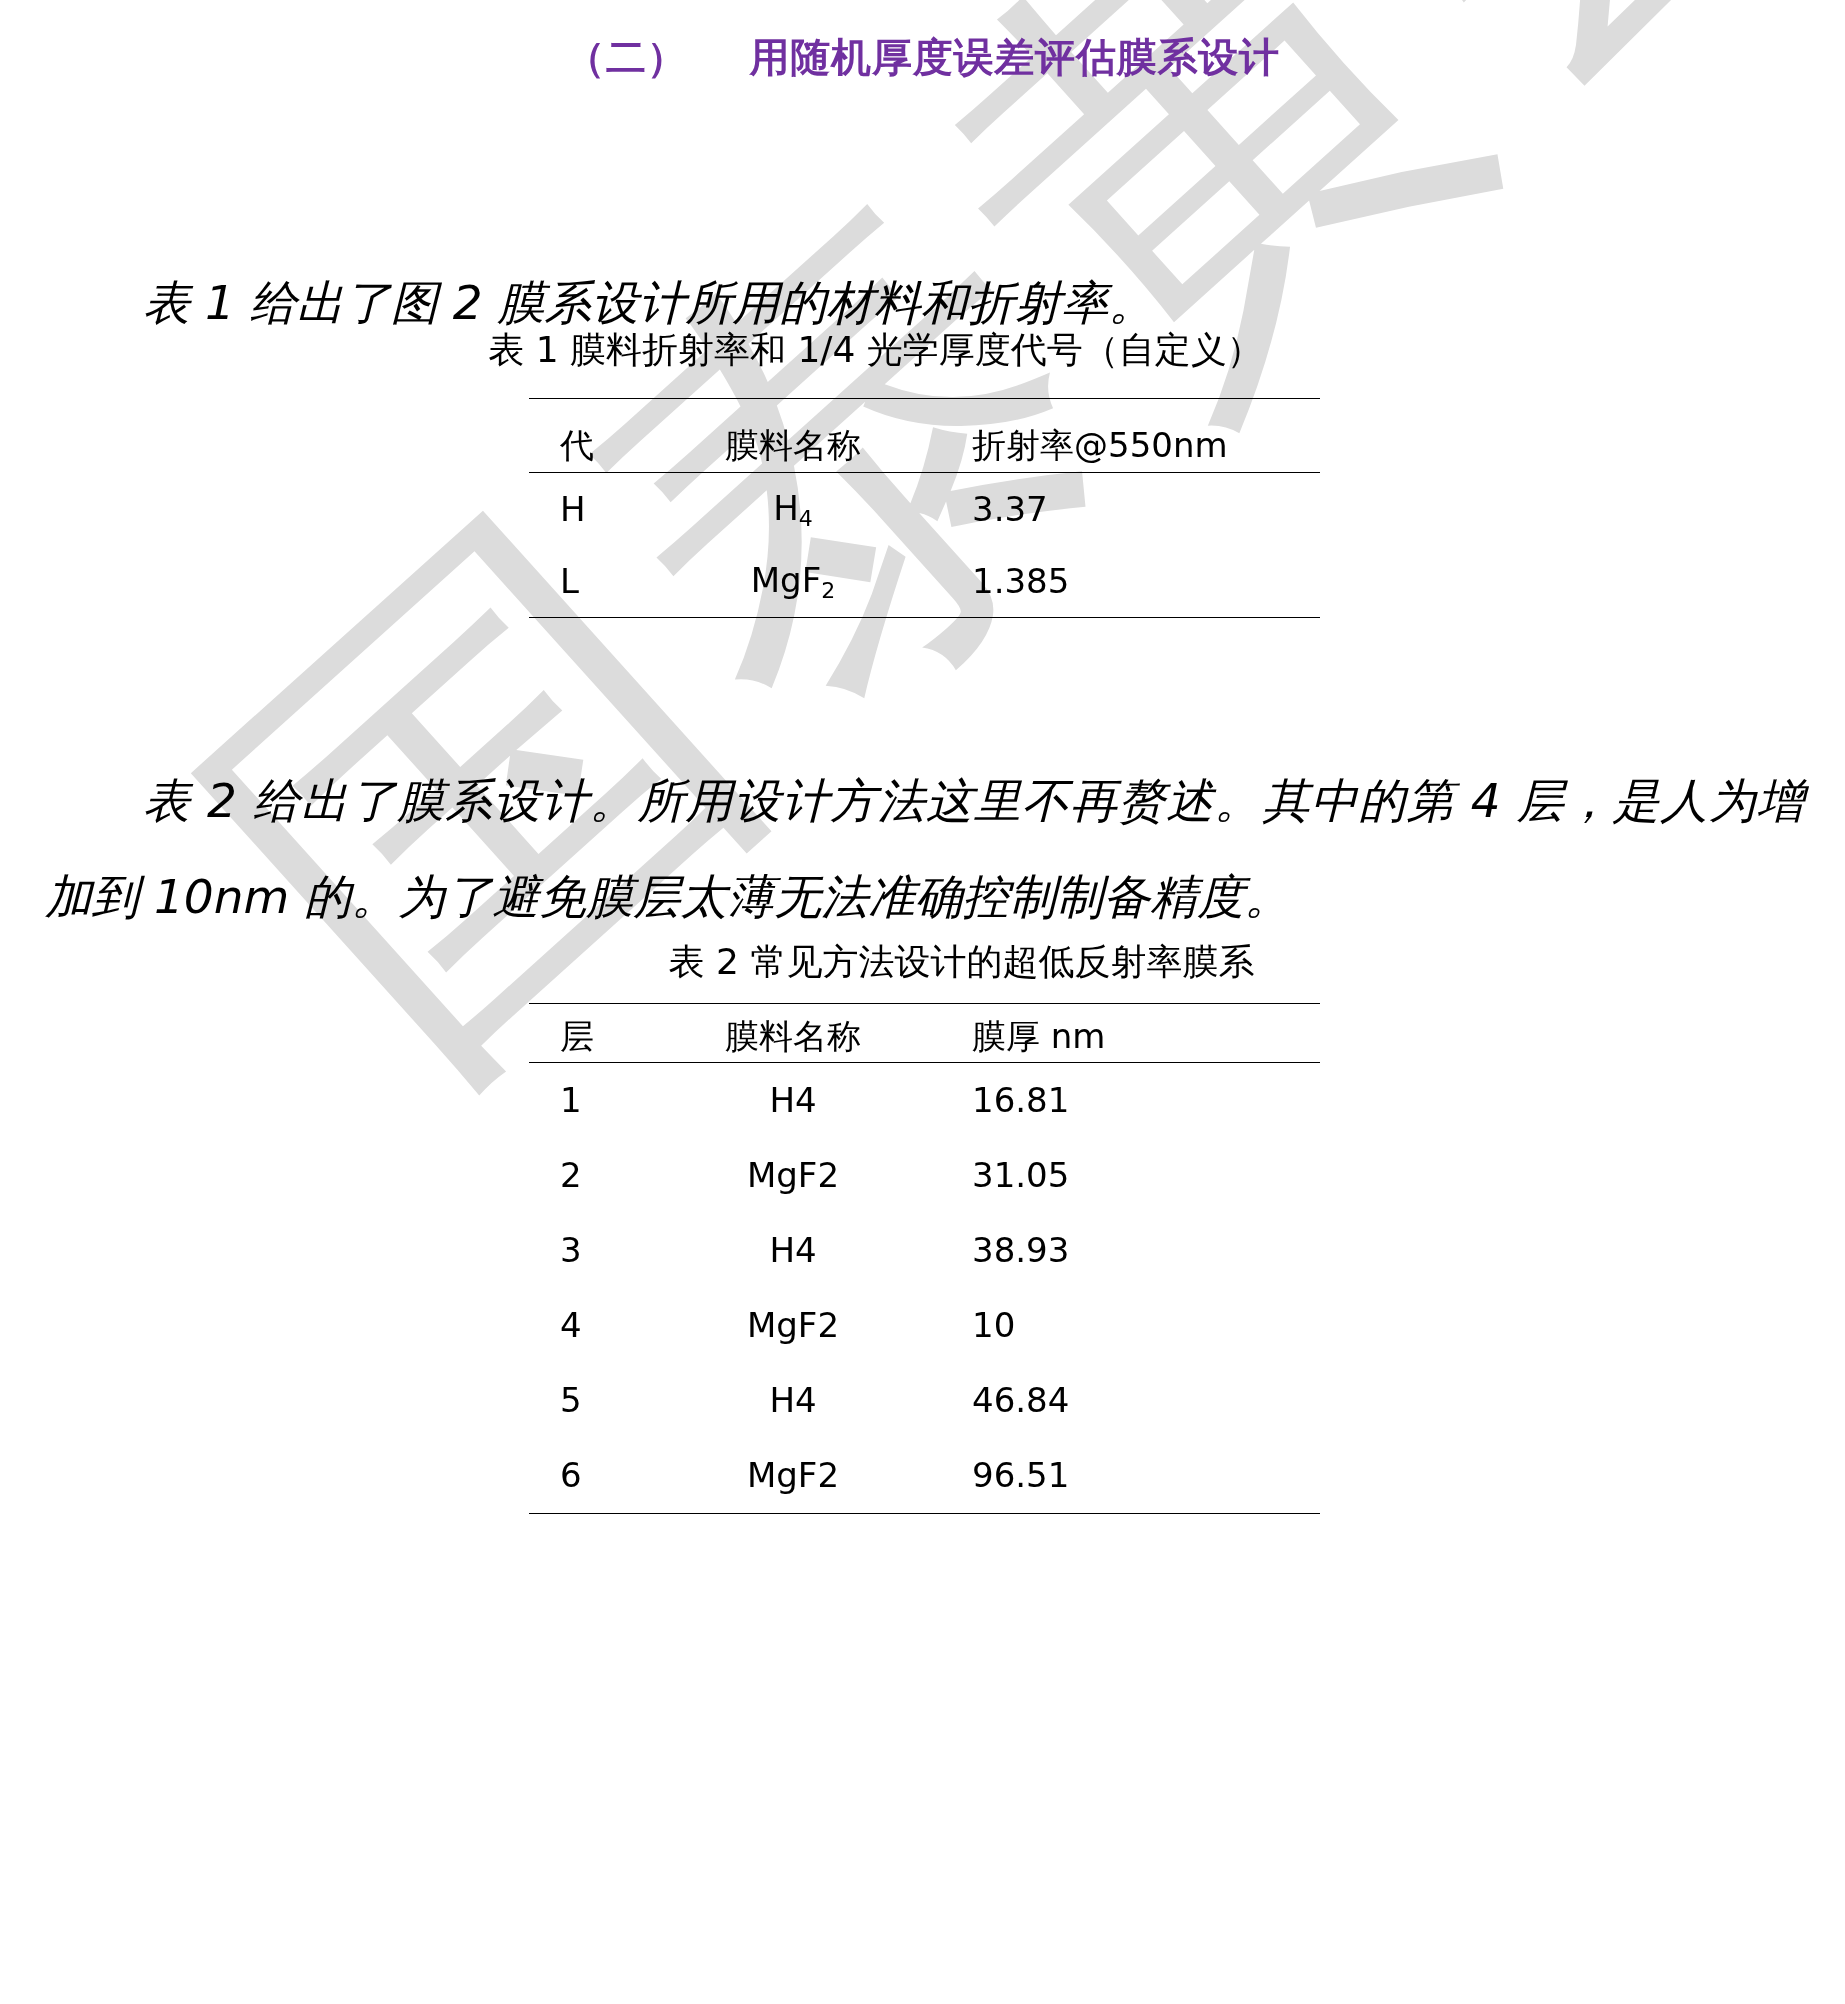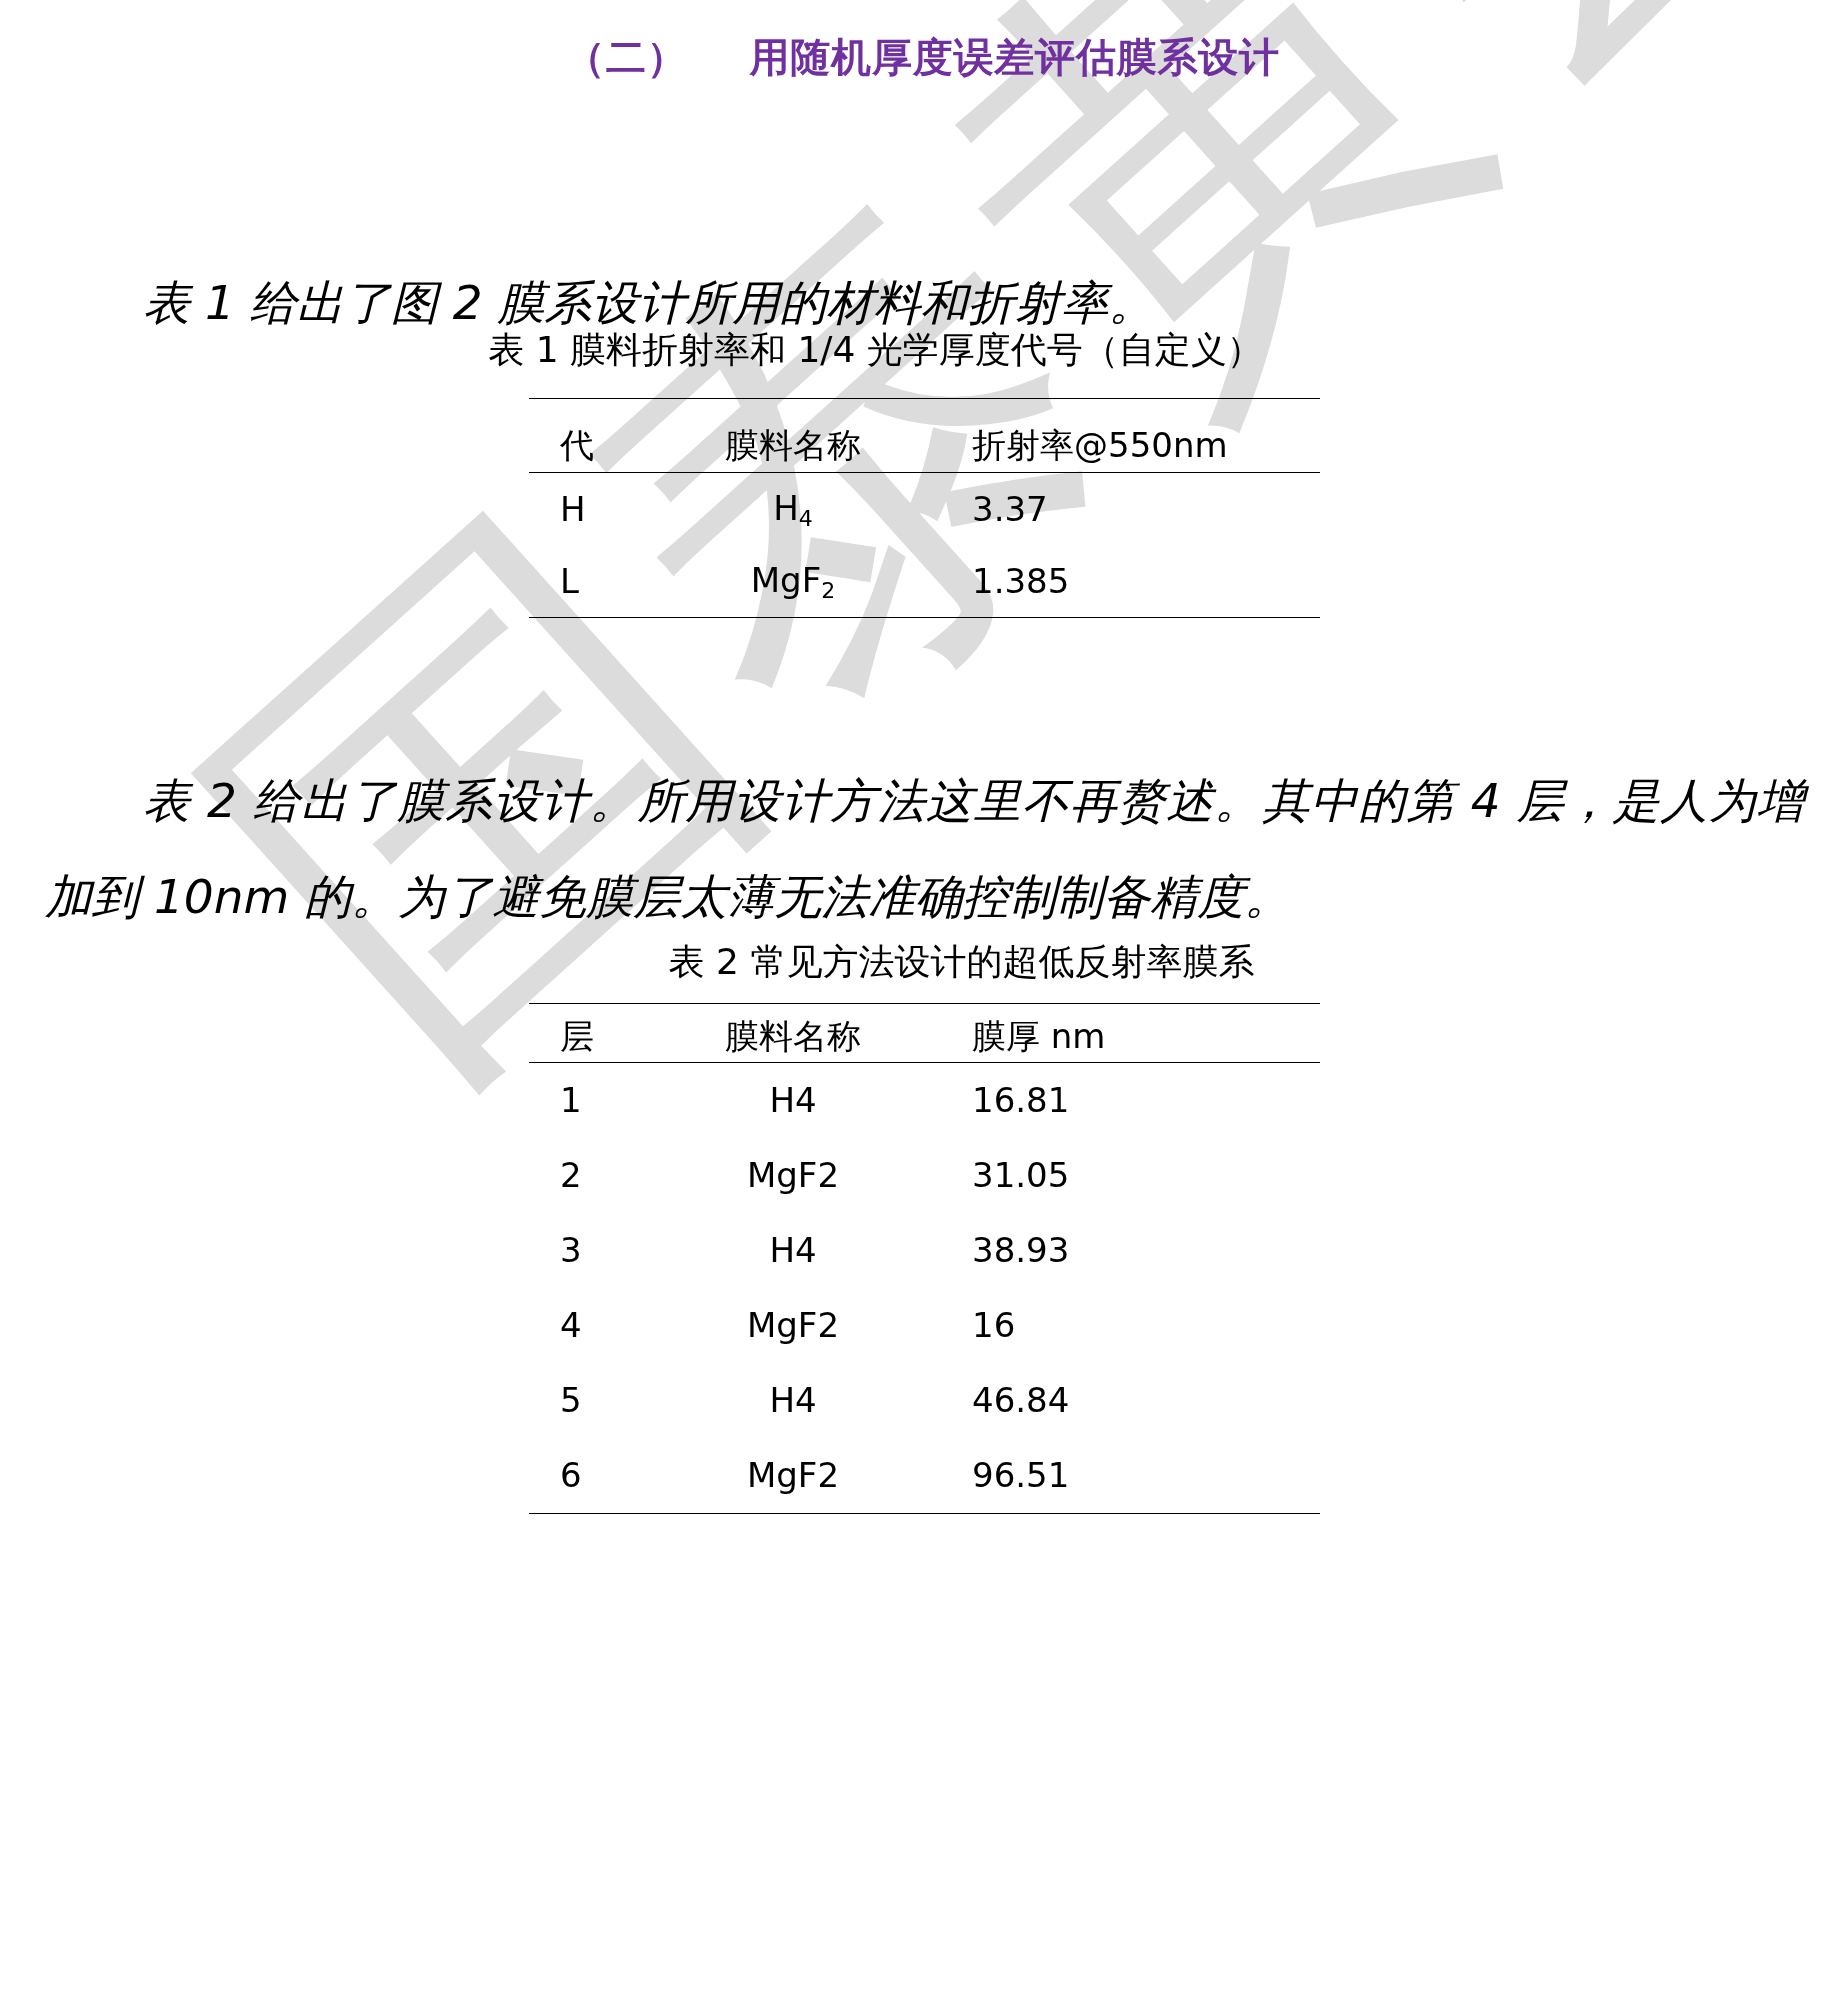--- a/index.html
+++ b/index.html
@@ -114,21 +114,21 @@
         <td class="c3">31.05</td>
       </tr>
       <tr>
         <td class="c1">3</td>
         <td class="c2">H4</td>
         <td class="c3">38.93</td>
       </tr>
       <tr>
         <td class="c1">4</td>
         <td class="c2">MgF2</td>
-        <td class="c3">16</td>
+        <td class="c3">10</td>
       </tr>
       <tr>
         <td class="c1">5</td>
         <td class="c2">H4</td>
         <td class="c3">46.84</td>
       </tr>
       <tr>
         <td class="c1">6</td>
         <td class="c2">MgF2</td>
         <td class="c3">96.51</td>

